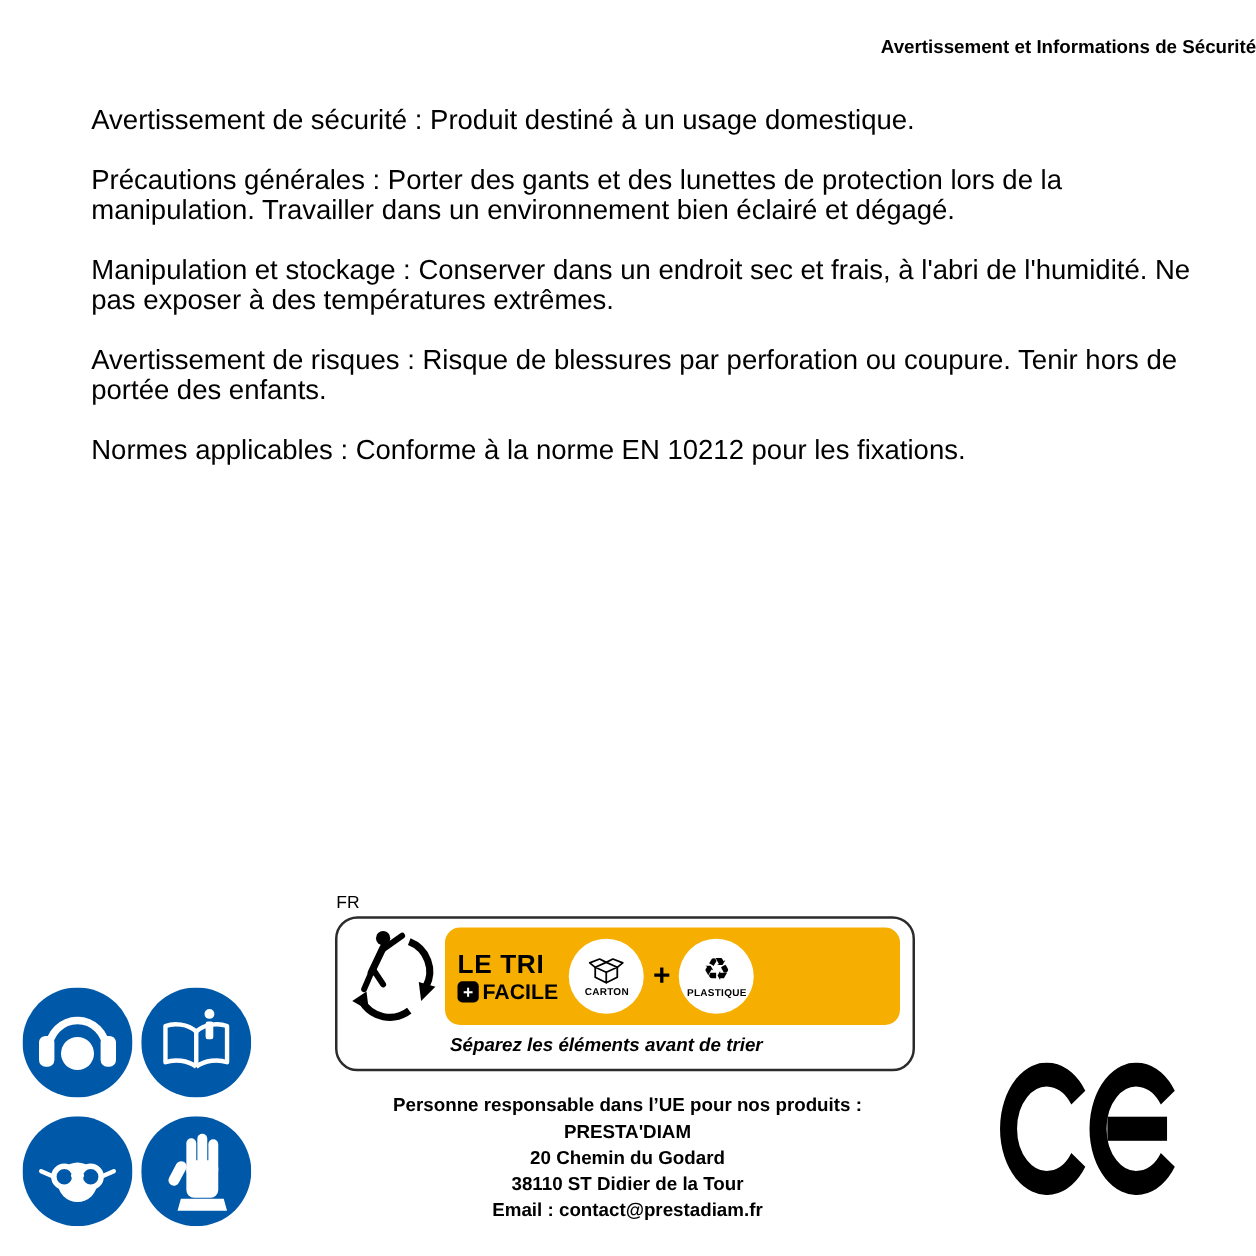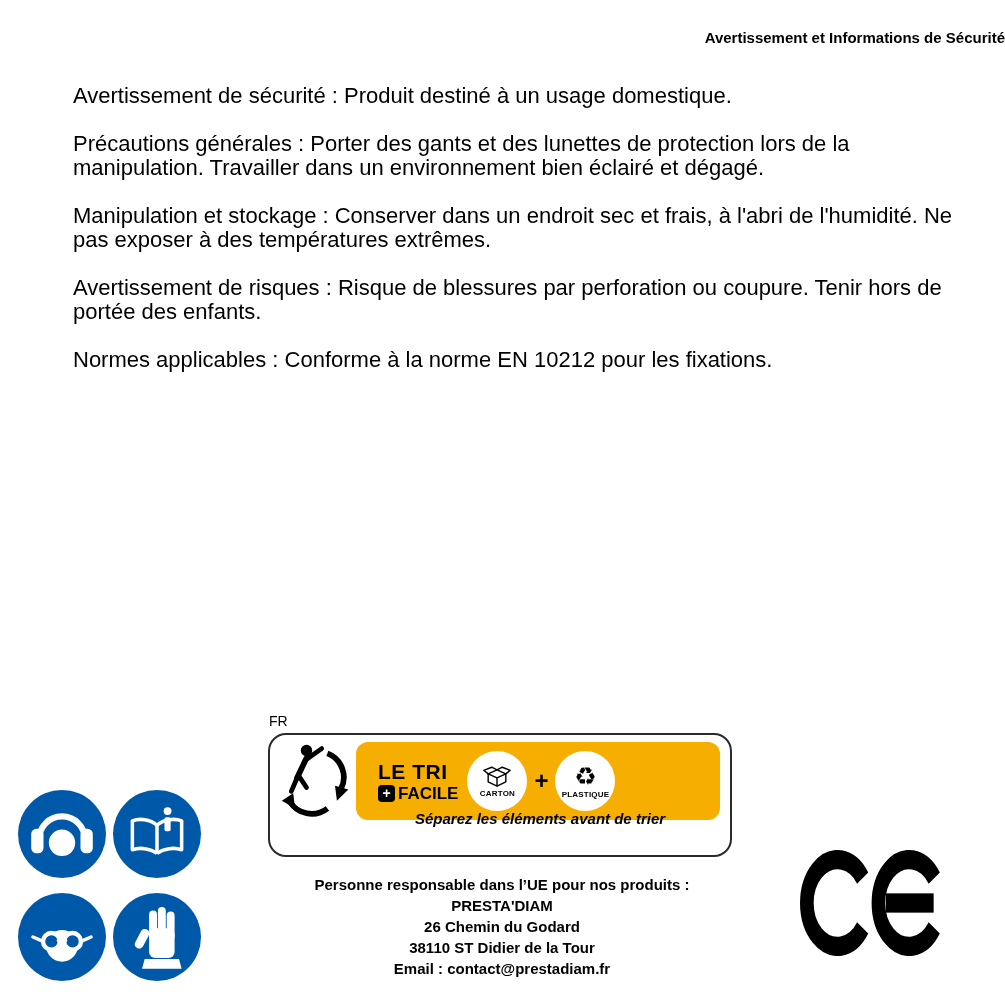--- a/index.html
+++ b/index.html
@@ -33,21 +33,21 @@
   
   .fr-label { position:absolute; left:269px; top:713px; font-size:14px; font-weight:normal; }
   .triman-box {
     position:absolute; left:268px; top:733px; width:464px; height:124px;
     background:#fff; border:2px solid #2b2b2b; border-radius:18px;
   }
   .triman-logo { position:absolute; left:8px; top:6px; width:76px; height:76px; }
   .yellow-banner {
     position:absolute; left:86px; top:7px; width:364px; height:78px;
     background:#F6AE00; border-radius:12px;
-    display:flex; align-items:center; padding:0 20px; gap:7px;
+    display:flex; align-items:center; padding:0 8px; gap:7px;
   }
   .tri-facile { display:flex; flex-direction:column; justify-content:center; line-height:1; padding:0 2px; flex-shrink:0; }
   .le-tri { font-size:21px; font-weight:800; letter-spacing:0.5px; }
   .facile-row { display:flex; align-items:center; gap:3px; margin-top:3px; }
   .plus-box {
     width:17px; height:17px; background:#000; color:#fff; border-radius:4px;
     display:flex; align-items:center; justify-content:center;
     font-size:14px; font-weight:bold;
   }
   .facile { font-size:17px; font-weight:800; }
@@ -63,22 +63,22 @@
 
   .bac-chevron { position:relative; width:68px; height:60px; flex-shrink:0; }
   .bac-chevron .outline { position:absolute; left:0; top:0; width:100%; height:100%; }
   .bac-content {
     position:absolute; left:0; top:0; width:100%; height:100%;
     display:flex; align-items:center; justify-content:center; gap:4px; padding-left:8px;
   }
   .bac-text { display:flex; flex-direction:column; font-size:11px; font-weight:800; line-height:11px; }
 
   .separez {
-    position:absolute; left:90px; top:75px; width:360px;
-    text-align:center; font-size:15px; font-style:italic; font-weight:bold;
+    position:absolute; left:90px; top:93px; width:360px;
+    font-size:15px; font-style:italic; font-weight:bold;
   }
 
   
   .contact {
     position:absolute; left:252px; top:874px; width:500px;
     text-align:center; font-size:15px; font-weight:bold; line-height:21px;
   }
 
   
   .ce-mark { position:absolute; left:800px; top:850px; width:150px; height:106px; }
@@ -208,21 +208,21 @@
       </div>
 
     </div>
 
     <div class="separez">Séparez les éléments avant de trier</div>
   </div>
 
   <div class="contact">
     <div>Personne responsable dans l’UE pour nos produits :</div>
     <div>PRESTA'DIAM</div>
-    <div>26 Chemin du Godard</div>
+    <div>20 Chemin du Godard</div>
     <div>38110 ST Didier de la Tour</div>
     <div>Email : contact@prestadiam.fr</div>
   </div>
 
   <div class="ce-mark">
     <span class="sr-only">CE</span>
     <svg viewBox="0 0 220 110" preserveAspectRatio="none">
       <g fill="none" stroke="#000" stroke-width="20">
         <path d="M91.9,29.2 A45,45 0 1 0 91.9,80.8"></path>
         <path d="M196.9,29.2 A45,45 0 1 0 196.9,80.8"></path>

